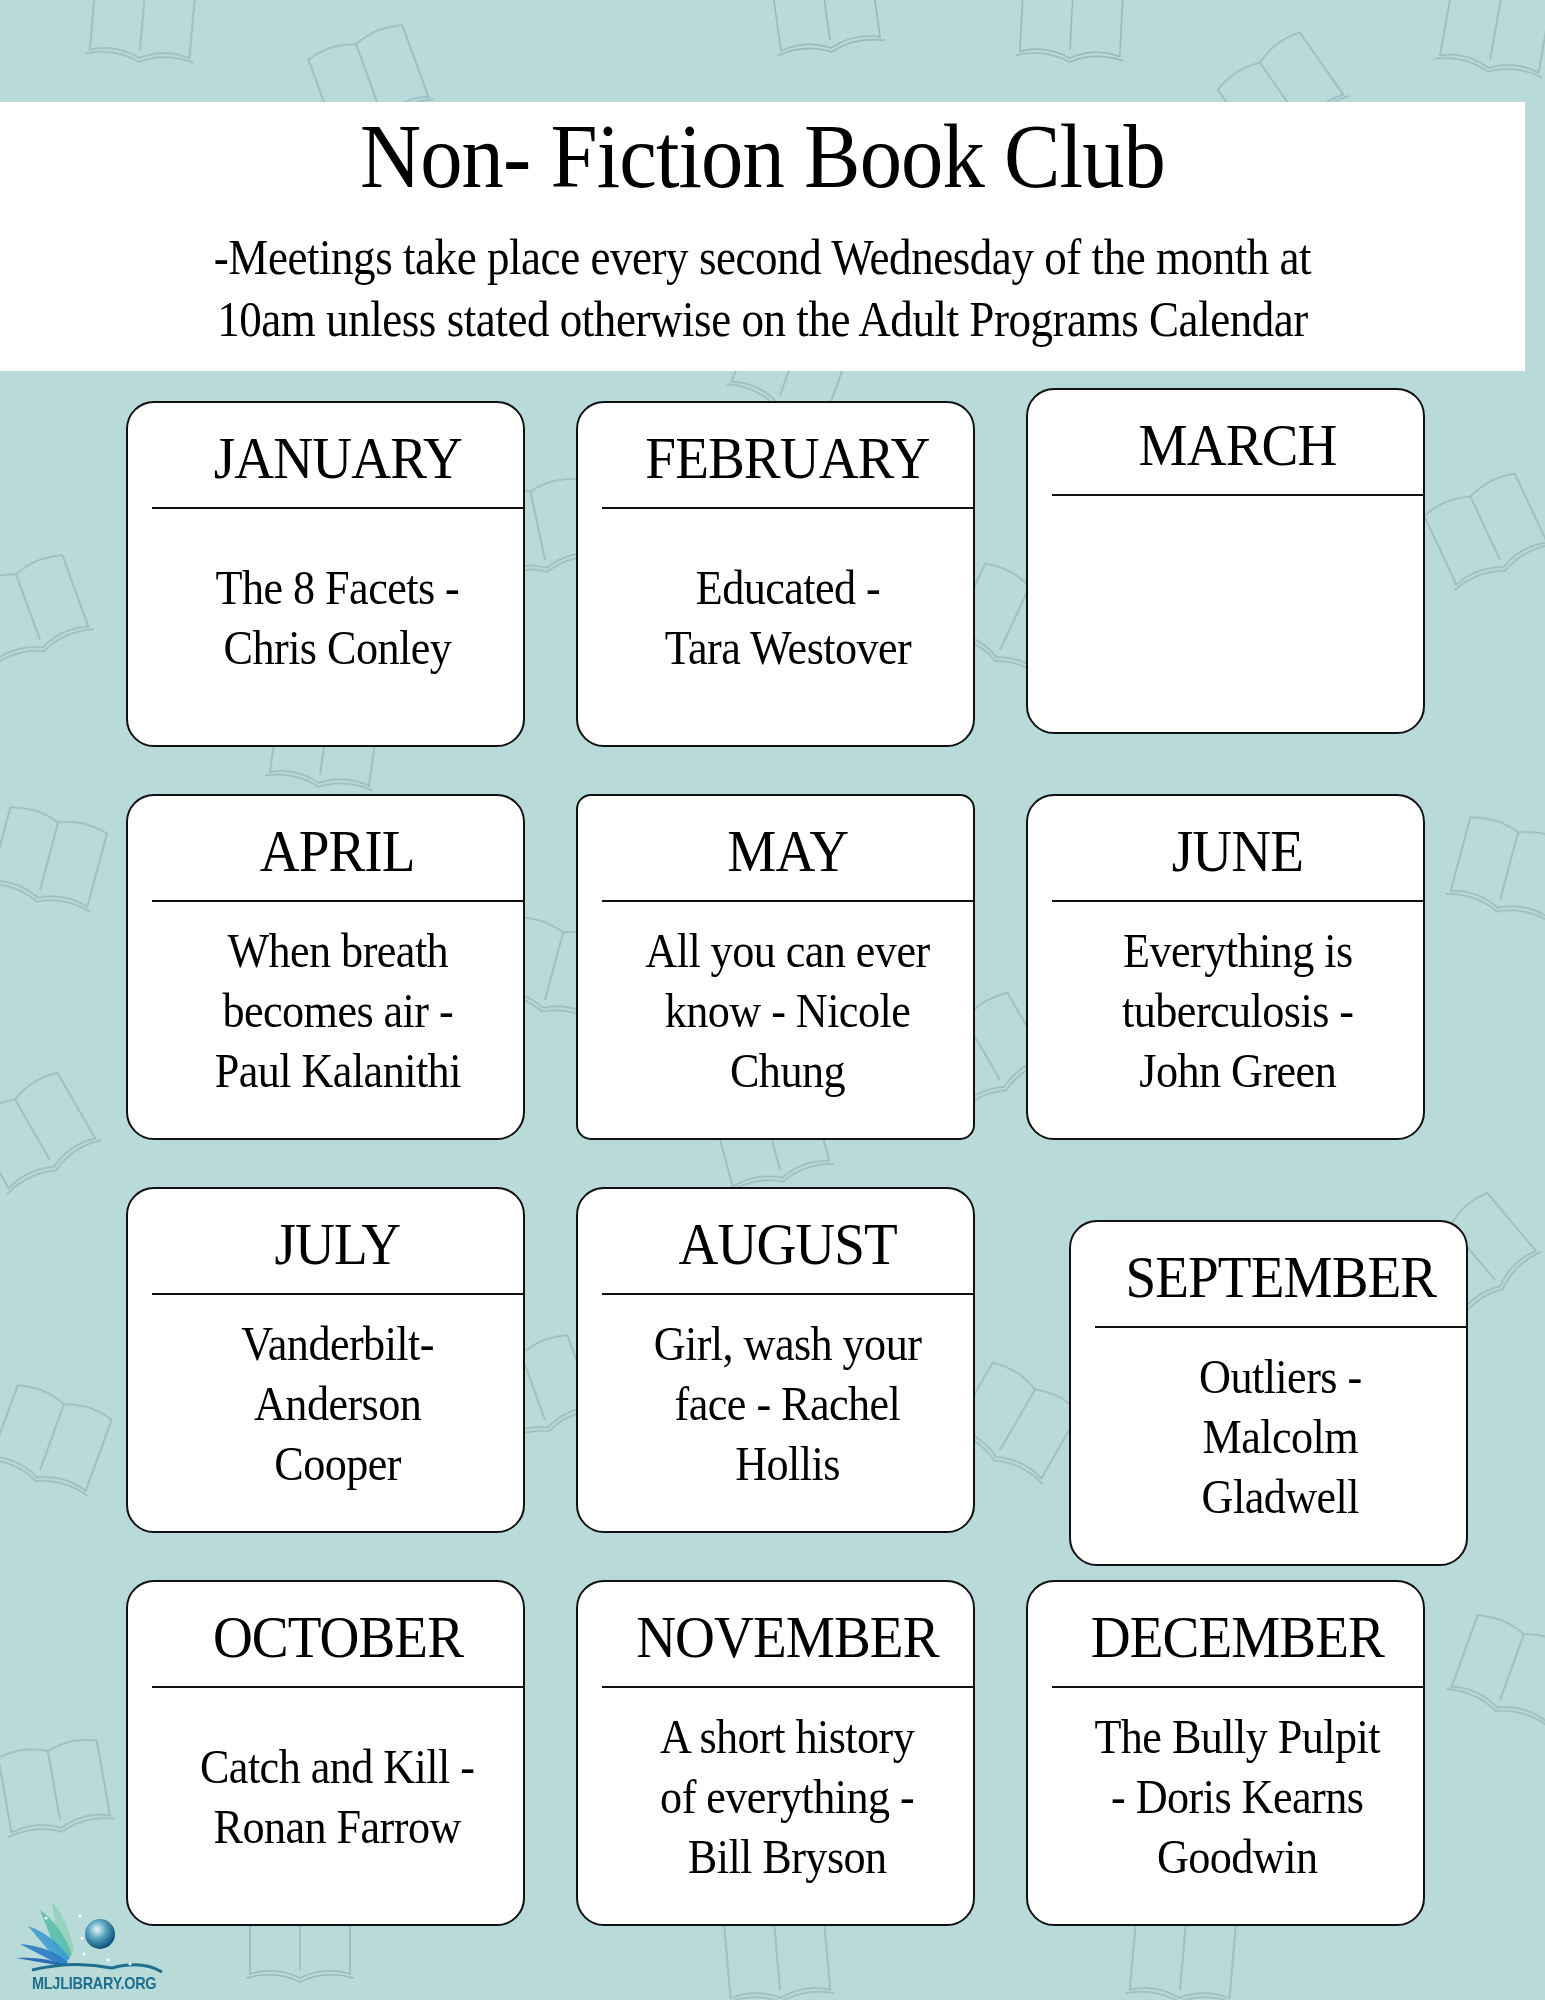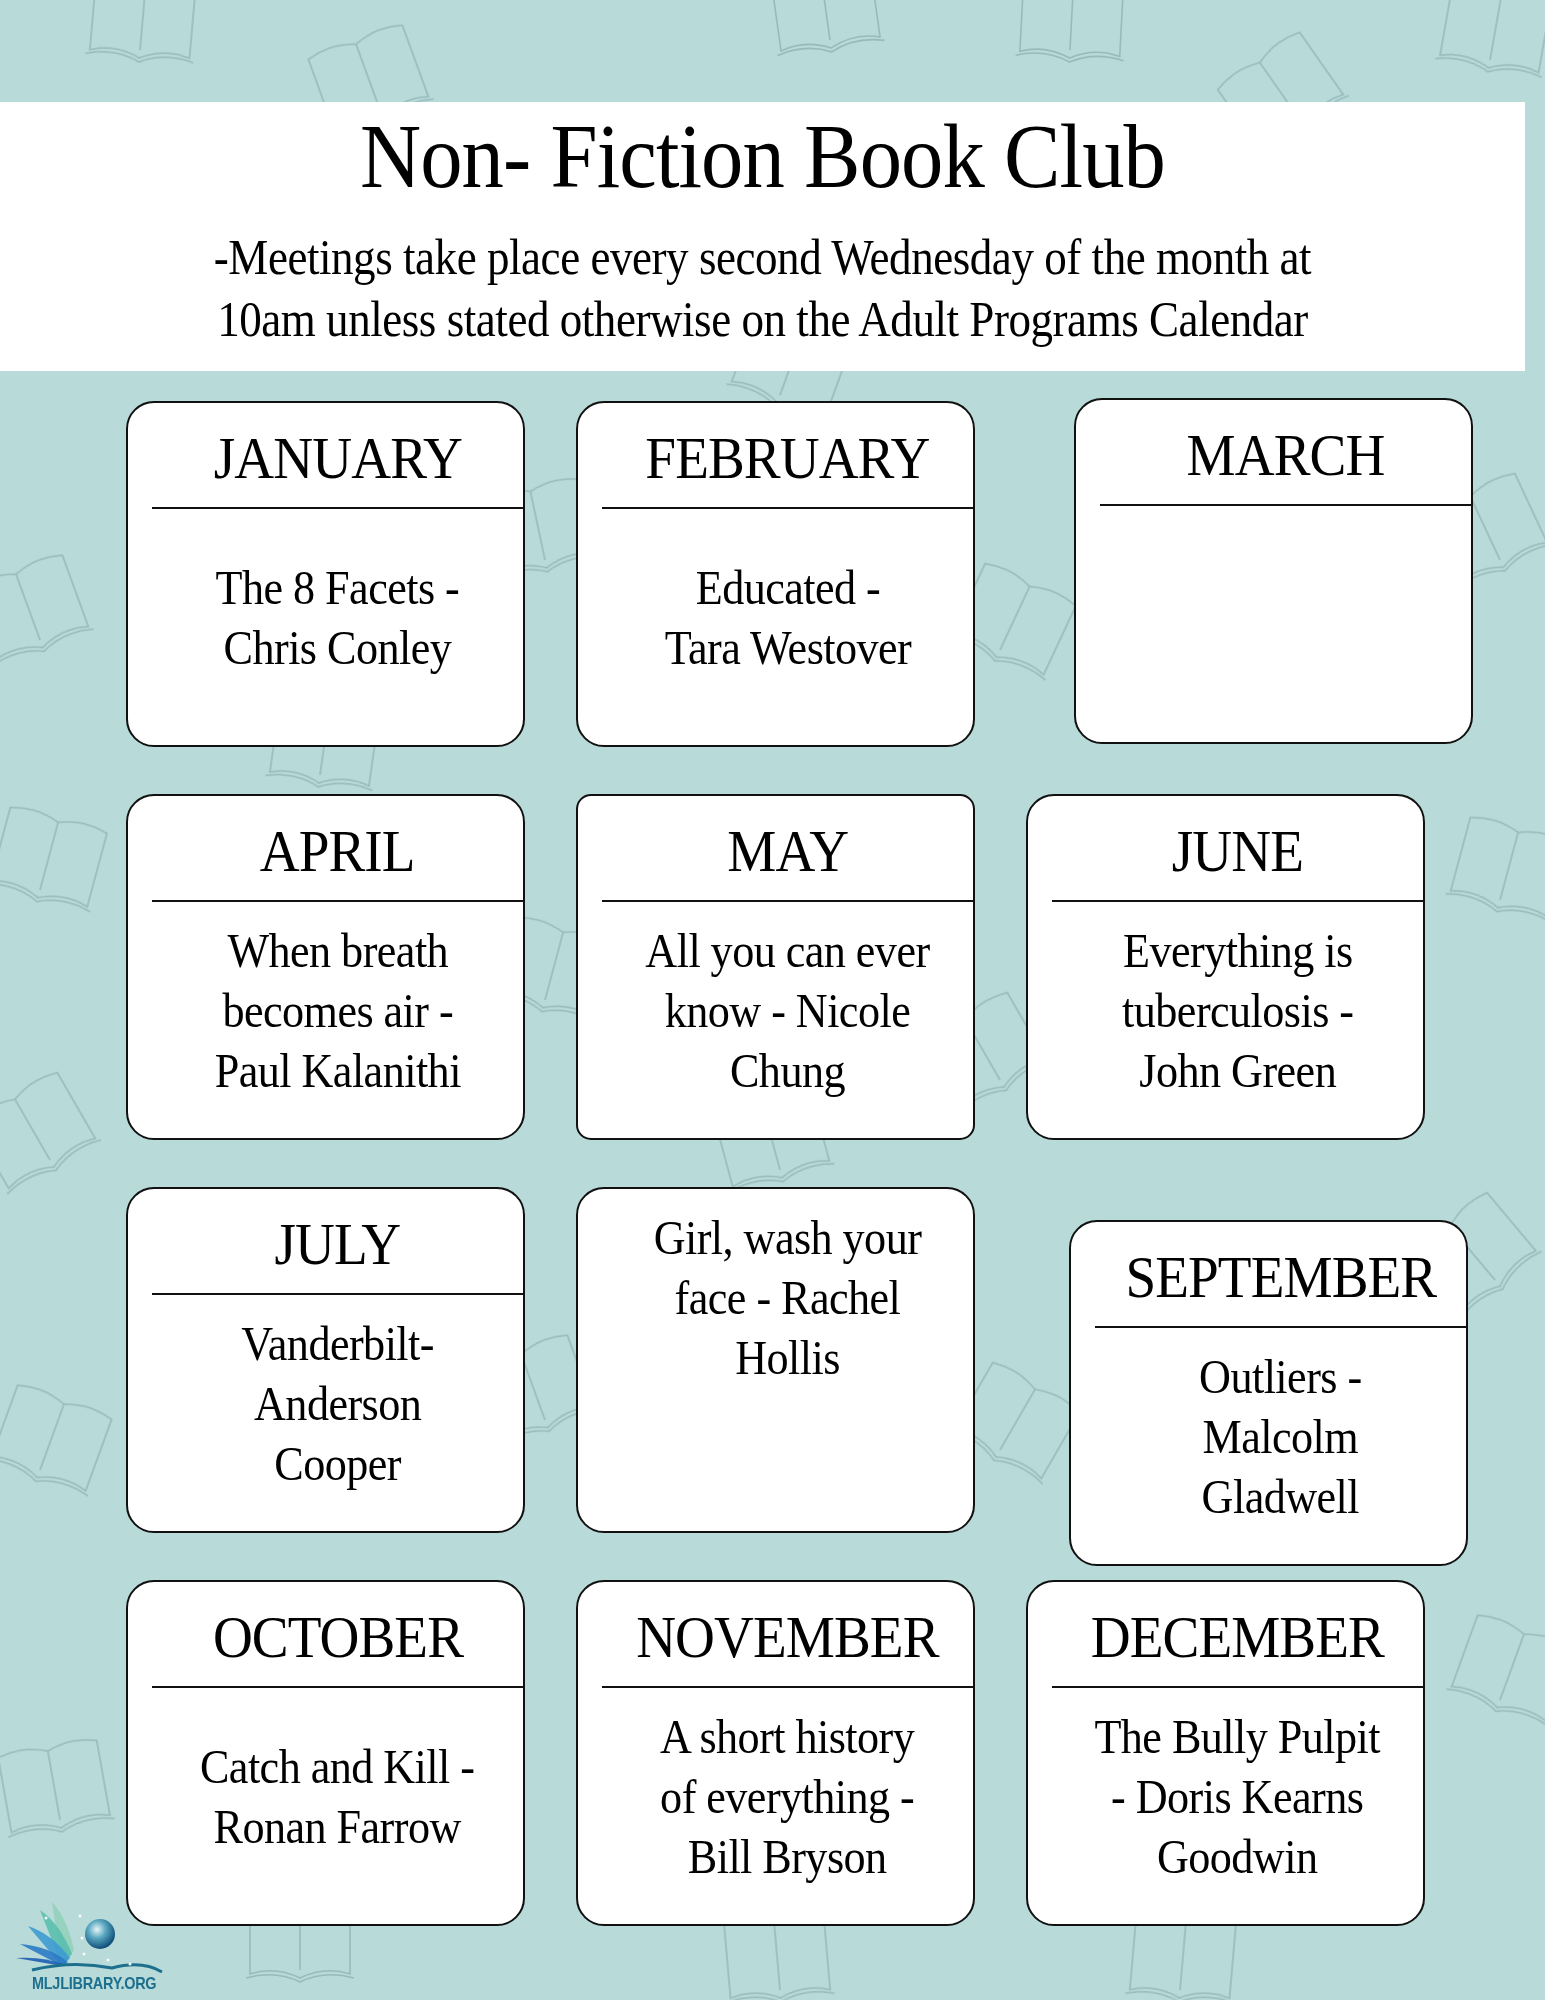--- a/index.html
+++ b/index.html
@@ -126,21 +126,21 @@
     <div class="card-head">
         <span class="month">FEBRUARY</span>
       </div>
     <div class="card-body">
         <div class="book">
       <div>Educated -</div>
       <div>Tara Westover</div>
     </div>
       </div>
   </section>
-  <section class="card" style="left:1026px;top:398px;margin-left:48px;">
+  <section class="card" style="left:1026px;top:388px;">
     <div class="card-head">
         <span class="month">MARCH</span>
       </div>
   </section>
 
   <section class="card" style="left:126px;top:794px;">
     <div class="card-head">
         <span class="month">APRIL</span>
       </div>
     <div class="card-body">
@@ -182,20 +182,23 @@
       </div>
     <div class="card-body">
         <div class="book">
       <div>Vanderbilt-</div>
       <div>Anderson</div>
       <div>Cooper</div>
     </div>
       </div>
   </section>
   <section class="card" style="left:576px;top:1187px;">
+    <div class="card-head">
+        <span class="month">AUGUST</span>
+      </div>
     <div class="card-body">
         <div class="book">
       <div>Girl, wash your</div>
       <div>face - Rachel</div>
       <div>Hollis</div>
     </div>
       </div>
   </section>
   <section class="card" style="left:1069px;top:1187px;margin-top:33px;">
     <div class="card-head">

